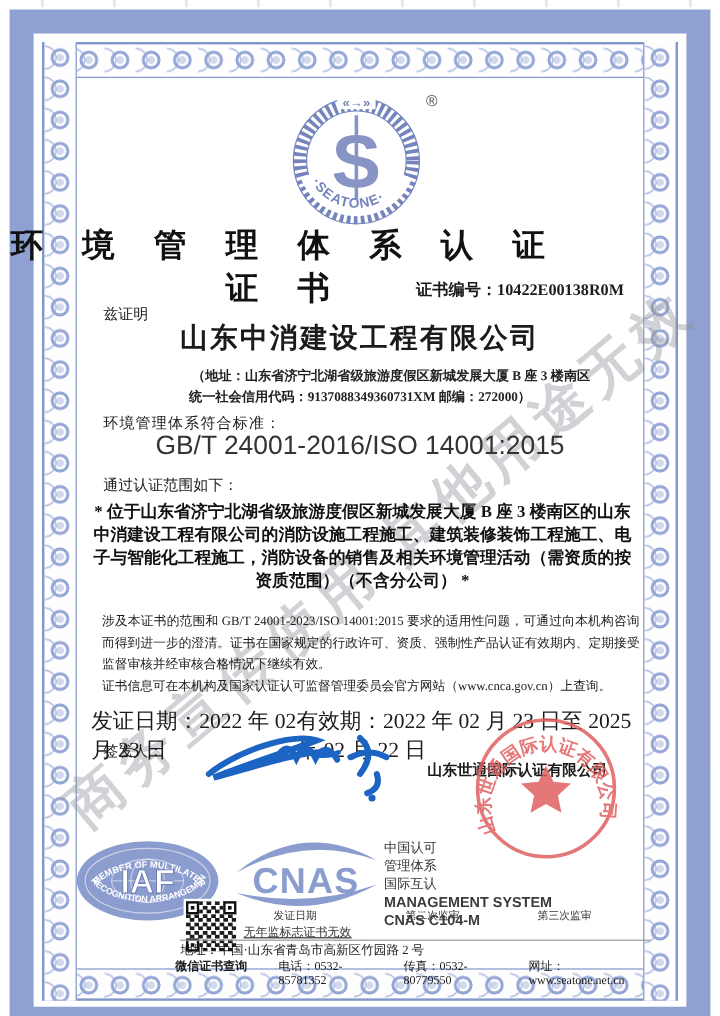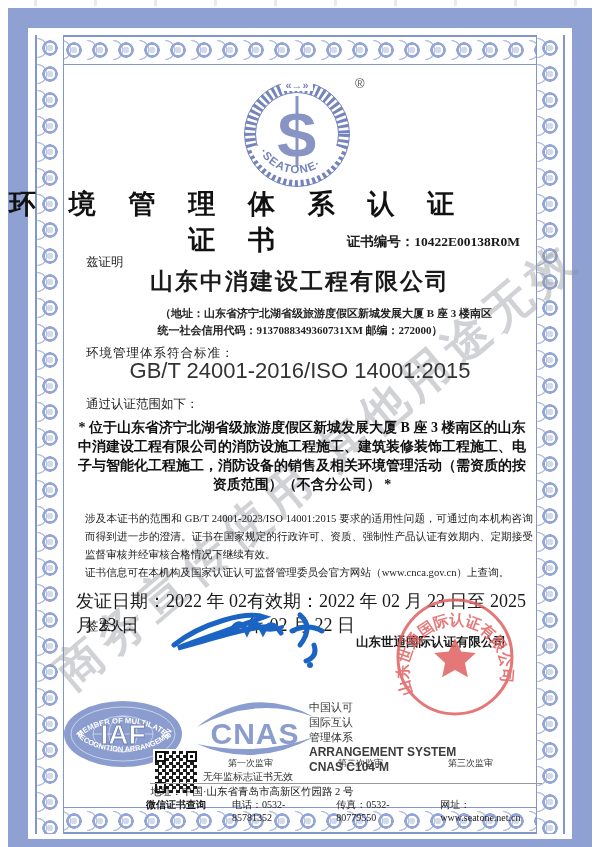--- a/index.html
+++ b/index.html
@@ -37,26 +37,26 @@
   .stdlabel{top:345px;left:86px;font-size:12.5px;letter-spacing:1px;}
   .standard{top:358px;left:0;width:600px;text-align:center;font-size:22px;color:#333;
     font-family:"Liberation Sans","DejaVu Sans",sans-serif;}
   .scopelabel{top:396px;left:86px;font-size:12.5px;}
   .scope{top:418px;left:78px;width:448px;text-align:center;font-size:14px;font-weight:bold;line-height:19px;color:#111;}
   .notes{top:510px;left:85px;width:448px;font-size:10.6px;line-height:18px;text-align:justify;}
   .notes p{margin:0;}
   .daterow{top:589px;left:76px;width:452px;display:flex;justify-content:space-between;font-size:18px;}
   .signer{top:618px;left:86px;font-size:12.5px;}
   .issuer{top:634px;left:356px;font-size:12.5px;font-weight:bold;}
-  .accred{top:700px;left:309px;font-size:11px;line-height:15px;color:#333;}
+  .accred{top:700px;left:320px;font-size:11px;line-height:15px;color:#333;}
   .accred .en{font-family:"Liberation Sans","DejaVu Sans",sans-serif;font-weight:bold;font-size:12px;color:#3c3c3c;}
   .surv{top:757px;left:0;width:600px;font-size:9px;color:#333;}
   .surv span{position:absolute;white-space:nowrap;}
   .surv .s1{left:228px;} .surv .s2{left:338px;} .surv .s3{left:448px;}
-  .nomark{top:770px;left:0;width:496px;text-align:center;font-size:10px;color:#333;}
+  .nomark{top:770px;left:0;width:496px;text-align:center;font-size:10px;color:#333;text-decoration:underline;}
   .sepline{top:783px;left:150px;width:392px;border-top:1px solid #9a9a9a;height:0;}
   .footaddr{top:785px;left:0;width:504px;text-align:center;font-size:10.5px;}
   .footrow{top:798px;left:150px;width:392px;font-size:10px;display:flex;gap:18px;}
   .footrow .qrcap{font-weight:bold;}
   
   .qr{top:751px;left:155px;width:42px;height:42px;background:
       repeating-conic-gradient(#1c1c1c 0% 25%, #ffffff 0% 50%);
       background-size:7px 7px;outline:2px solid #fff;}
   .qr .finder{position:absolute;width:11px;height:11px;border:2px solid #111;background:#fff;box-sizing:border-box;}
   .qr .finder::after{content:"";position:absolute;inset:2px;background:#111;}
@@ -164,34 +164,34 @@
 <div class="abs" style="top:697px;left:193px;width:125px;height:70px;">
   <svg width="125" height="70" viewBox="0 0 125 70">
     <path d="M4,30 Q60,-14 121,20 Q62,-2 4,30 Z" fill="#8b9cce"></path>
     <path d="M4,47 Q62,72 121,40 Q64,60 4,47 Z" fill="#8b9cce"></path>
     <text x="62" y="47" text-anchor="middle" font-size="30" font-weight="bold" fill="#8b9cce" letter-spacing="1">CNAS</text>
   </svg>
 </div>
 
 <div class="abs accred">
   <div>中国认可</div>
+  <div>管理体系</div>
   <div>国际互认</div>
-  <div>管理体系</div>
-  <div class="en">ARRANGEMENT SYSTEM</div>
+  <div class="en">MANAGEMENT SYSTEM</div>
   <div class="en">CNAS C104-M</div>
 </div>
 
 <div class="abs qr">
   <div class="finder f1"></div>
   <div class="finder f2"></div>
   <div class="finder f3"></div>
 </div>
 
 <div class="abs surv">
-  <span class="s1">第一次监审</span>
+  <span class="s1">发证日期</span>
   <span class="s2">第二次监审</span>
   <span class="s3">第三次监审</span>
 </div>
 <div class="abs nomark">无年监标志证书无效</div>
 <div class="abs sepline"></div>
 <div class="abs footaddr">地址：中国·山东省青岛市高新区竹园路 2 号</div>
 
 <div class="abs footrow">
   <span class="qrcap" style="position:absolute;left:-4px;">微信证书查询</span>
   <span style="margin-left:82px;">电话：0532-85781352</span>

